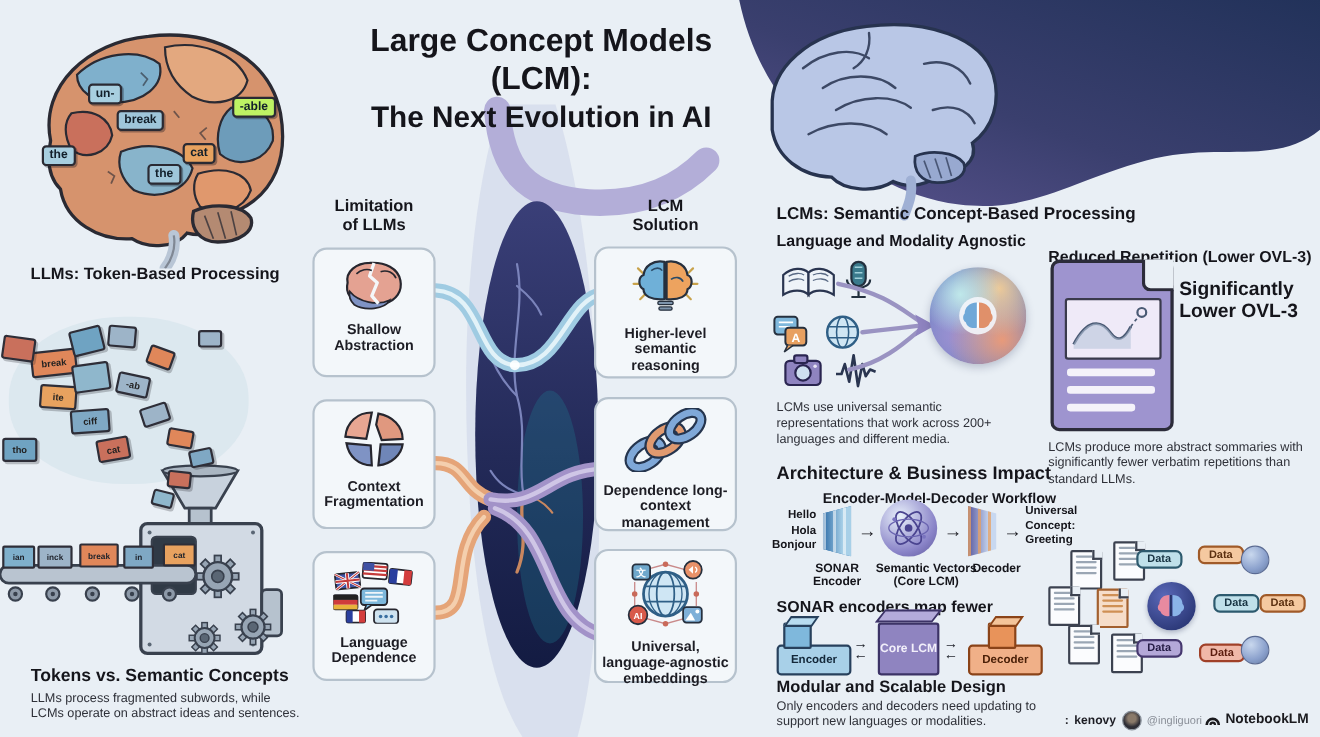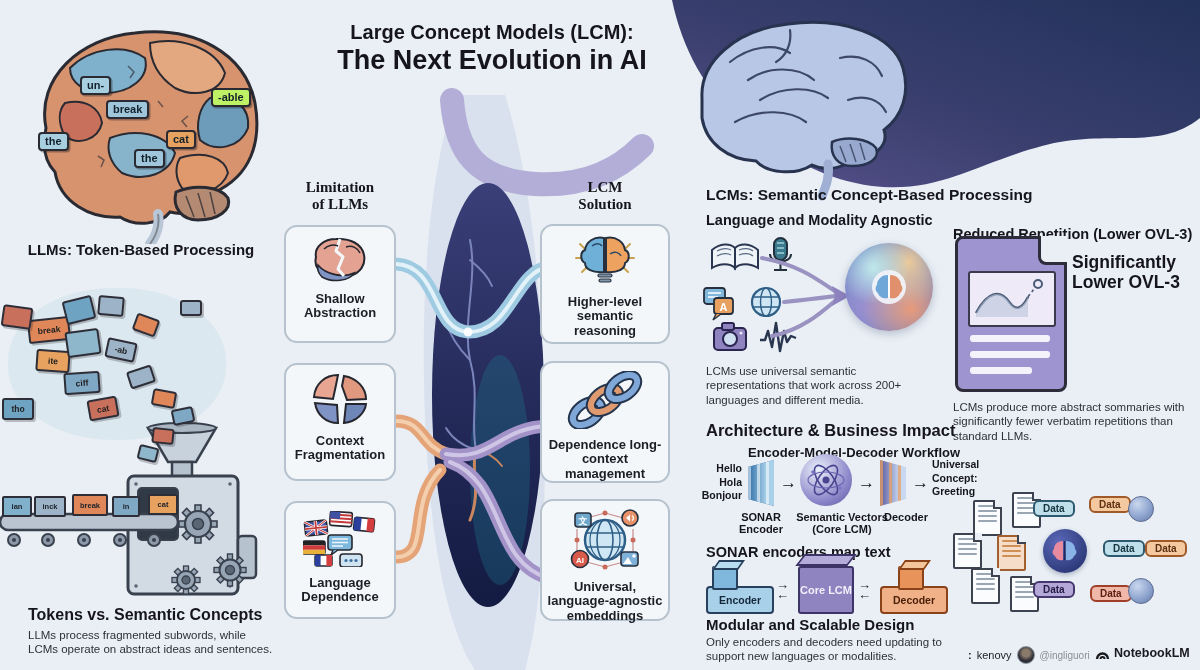--- a/index.html
+++ b/index.html
@@ -4,21 +4,21 @@
 <style>
   html,body{margin:0;padding:0;background:#dfe5ec;}
   .canvas{position:relative;width:1200px;height:670px;background:#e9eff5;overflow:hidden;
           font-family:"Liberation Sans",sans-serif;color:#1b1b21;}
   .abs{position:absolute;}
   .hdr{font-weight:bold;color:#15151b;}
   .body-txt{font-size:11.5px;color:#2e3038;line-height:1.25;}
   .card{position:absolute;background:#f3f7fa;border:2px solid #b6c2cd;border-radius:13px;
         box-sizing:border-box;text-align:center;padding:8px 5px;z-index:5;}
   .card .lbl{font-weight:bold;font-size:13px;line-height:1.1;color:#1d1d24;margin-top:5px;}
-  .col-hdr{position:absolute;text-align:center;font-weight:bold;font-size:15px;line-height:1.15;color:#15151b;z-index:5;font-family:Liberation Serif, serif;}
+  .col-hdr{position:absolute;text-align:center;font-weight:bold;font-size:15px;line-height:1.15;color:#15151b;z-index:5;}
   .chip{position:absolute;border:2px solid #2a2a33;border-radius:4px;padding:0 5px;font-size:11px;
         font-weight:bold;color:#13202b;box-shadow:1.5px 1.5px 0 rgba(20,20,30,.35);z-index:6;line-height:15px;}
   .tok{position:absolute;border:2px solid #2e2e38;border-radius:3px;display:flex;align-items:center;
        justify-content:center;font-size:8.5px;font-weight:bold;color:#222;box-shadow:2px 2px 0 rgba(30,30,40,.25);z-index:4;}
   .belt-tok{position:absolute;border:2px solid #2e2e38;border-radius:2px;display:flex;align-items:center;
        justify-content:center;font-size:7.5px;font-weight:bold;color:#20242c;z-index:4;}
   .mini-doc{position:absolute;width:25px;height:32px;background:#fbfcfe;border:2px solid #3c4250;border-radius:2px;z-index:5;}
   .mini-doc::before{content:"";position:absolute;top:-2px;right:-2px;width:7px;height:7px;background:#e9eff5;
        border-left:2px solid #3c4250;border-bottom:2px solid #3c4250;}
   .mini-doc i{display:block;height:2px;background:#9aa6b4;margin:3px 3px 0;border-radius:1px;}
@@ -87,21 +87,21 @@
     <path d="M396,421 C424,421 420,445 446,454" fill="none" stroke="#f4cfae" stroke-width="4" stroke-linecap="round"></path>
     <path d="M396,557 C432,557 406,505 440,470" fill="none" stroke="#f4cfae" stroke-width="4" stroke-linecap="round"></path>
 
     <path d="M446,454 C492,462 498,428 548,426" fill="none" stroke="#a292c8" stroke-width="13" stroke-linecap="round"></path>
     <path d="M450,462 C505,482 492,562 548,578" fill="none" stroke="#a292c8" stroke-width="13" stroke-linecap="round"></path>
     <path d="M446,454 C492,462 498,428 548,426" fill="none" stroke="#cfc6e6" stroke-width="4" stroke-linecap="round"></path>
     <path d="M450,462 C505,482 492,562 548,578" fill="none" stroke="#cfc6e6" stroke-width="4" stroke-linecap="round"></path>
   </svg>
 
   <div class="abs" style="left:292px;top:20px;width:400px;text-align:center;z-index:5">
-    <div class="hdr" style="font-size:20px;line-height:1.2">Large Concept Models (LCM):</div>
+    <div class="hdr" style="font-size:29px;line-height:1.2">Large Concept Models (LCM):</div>
     <div class="hdr" style="font-size:27px;line-height:1.2">The Next Evolution in AI</div>
   </div>
 
   <svg class="abs" style="left:0;top:0;z-index:2" width="1200" height="670" viewBox="0 0 1200 670">
     <path d="M702,98 C700,62 735,30 788,24 C842,17 893,34 903,68 C910,92 903,116 884,130 C889,146 874,159 854,156 C847,168 827,172 812,165 C795,176 767,173 756,161 C728,160 706,143 702,118 Z" fill="#b9c7e6" stroke="#27334f" stroke-width="3"></path>
     <g fill="none" stroke="#27334f" stroke-width="2.2" stroke-linecap="round" opacity="0.85">
       <path d="M730,62 C750,46 775,43 790,53"></path>
       <path d="M748,80 C768,66 798,66 814,80"></path>
       <path d="M760,100 C782,86 812,86 828,98"></path>
       <path d="M735,122 C760,108 790,110 806,122"></path>
@@ -473,21 +473,21 @@
        clip-path:polygon(0 0,100% 15%,100% 85%,0 100%);
        background:linear-gradient(90deg,#5a5aa0,#c8d8f0 75%);">
     <div style="position:absolute;inset:0;background:repeating-linear-gradient(90deg,rgba(232,160,96,.75) 0 3px,rgba(232,160,96,0) 3px 9px);"></div>
   </div>
   <div class="arrow-g" style="left:912px;top:474px">→</div>
   <div class="wf-io" style="left:932px;top:458px;width:60px">Universal Concept: Greeting</div>
   <div class="wf-label" style="left:730px;top:511px;width:62px">SONAR Encoder</div>
   <div class="wf-label" style="left:794px;top:511px;width:96px">Semantic Vectors (Core LCM)</div>
   <div class="wf-label" style="left:878px;top:511px;width:56px">Decoder</div>
 
-  <div class="abs hdr" style="left:706px;top:544px;font-size:14.5px;z-index:5">SONAR encoders map text</div>
+  <div class="abs hdr" style="left:706px;top:544px;font-size:14.5px;z-index:5">SONAR encoders map fewer</div>
   <div class="abs" style="left:712px;top:566px;width:22px;height:20px;background:#7fb8dc;border:2px solid #27405c;border-radius:2px;z-index:6">
     <div style="position:absolute;left:-2px;top:-8px;width:22px;height:6px;background:#b8dcf0;border:2px solid #27405c;transform:skewX(-35deg);transform-origin:bottom left;"></div>
   </div>
   <div class="block-base abs" style="left:706px;top:586px;width:64px;height:24px;background:#a8d0e8;border-color:#27405c;color:#14283a;z-index:5">Encoder</div>
   <div class="bi-arrows" style="left:776px;top:580px">→<br>←</div>
   <div class="abs" style="left:798px;top:566px;width:52px;height:44px;background:#8f84c0;border:2px solid #3c3366;border-radius:3px;z-index:5;
        display:flex;align-items:center;justify-content:center;text-align:center;font-weight:bold;font-size:11px;color:#f2effa;line-height:1.1">Core LCM</div>
   <div class="abs" style="left:800px;top:554px;width:48px;height:8px;background:#b4abda;border:2px solid #3c3366;transform:skewX(-38deg);z-index:5"></div>
   <div class="bi-arrows" style="left:858px;top:580px">→<br>←</div>
   <div class="abs" style="left:898px;top:566px;width:22px;height:20px;background:#e8935a;border:2px solid #8a4318;border-radius:2px;z-index:6">
@@ -564,21 +564,21 @@
   <div class="data-badge db-purple" style="left:1033px;top:581px">Data</div>
   <div class="data-badge db-orange" style="left:1089px;top:496px">Data</div>
   <div class="data-badge db-blue" style="left:1103px;top:540px">Data</div>
   <div class="data-badge db-orange" style="left:1145px;top:540px">Data</div>
   <div class="data-badge db-red" style="left:1090px;top:585px">Data</div>
   <div class="sphere-dot" style="left:1128px;top:496px"></div>
   <div class="sphere-dot" style="left:1128px;top:578px"></div>
 
   <div class="abs" style="left:968px;top:646px;display:flex;align-items:center;gap:5px;z-index:5">
     <span style="font-weight:bold;font-size:11px;color:#2a2a30">:</span>
-    <span style="font-weight:normal;font-size:11px;color:#1d1d24">kenovy</span>
+    <span style="font-weight:bold;font-size:11px;color:#1d1d24">kenovy</span>
     <span style="width:16px;height:16px;border-radius:50%;background:radial-gradient(circle at 50% 38%,#8a7a6a 0 28%,#2e2e36 60%);border:1px solid #88909a;display:inline-block"></span>
     <span style="font-size:10px;color:#8a8f98">@ingliguori</span>
   </div>
   <div class="abs" style="left:1095px;top:646px;display:flex;align-items:center;gap:4px;z-index:5">
     <svg width="15" height="13" viewBox="0 0 15 13">
       <path d="M2,12 A5.5,5.5 0 0 1 13,12" fill="none" stroke="#1a1a1e" stroke-width="2.4"></path>
       <path d="M5.5,12 A2,2 0 0 1 9.5,12" fill="none" stroke="#1a1a1e" stroke-width="2"></path>
     </svg>
     <span style="font-weight:bold;font-size:12.5px;color:#1a1a1e">NotebookLM</span>
   </div>

